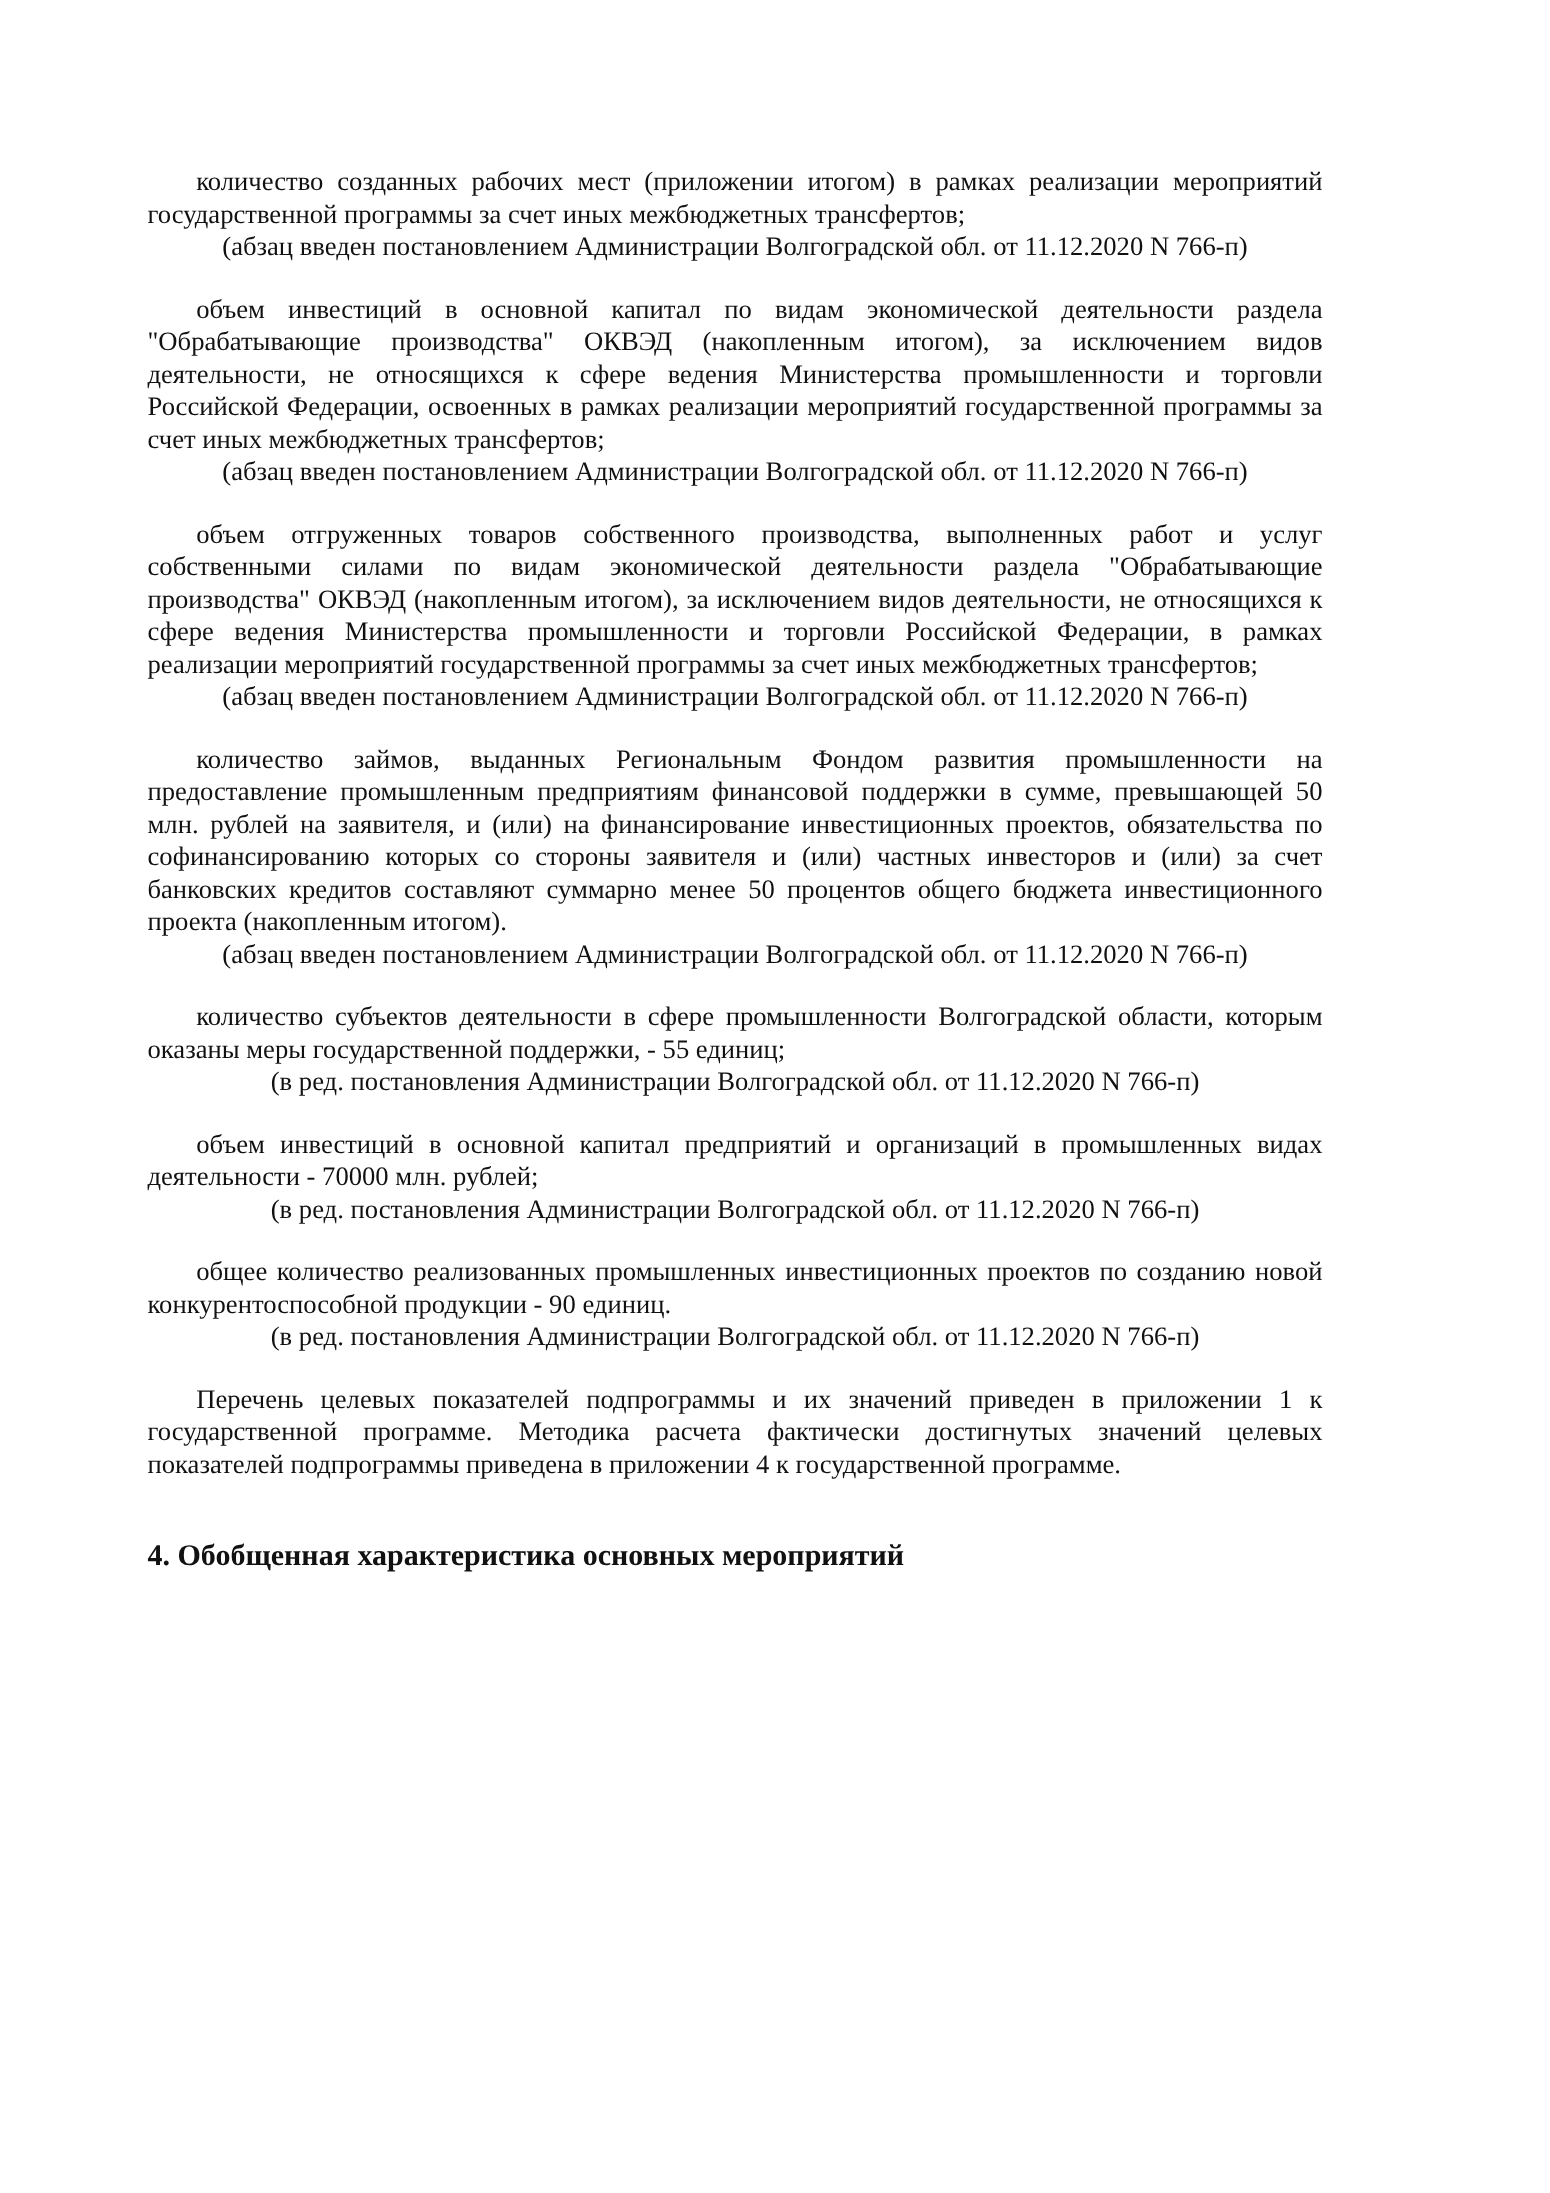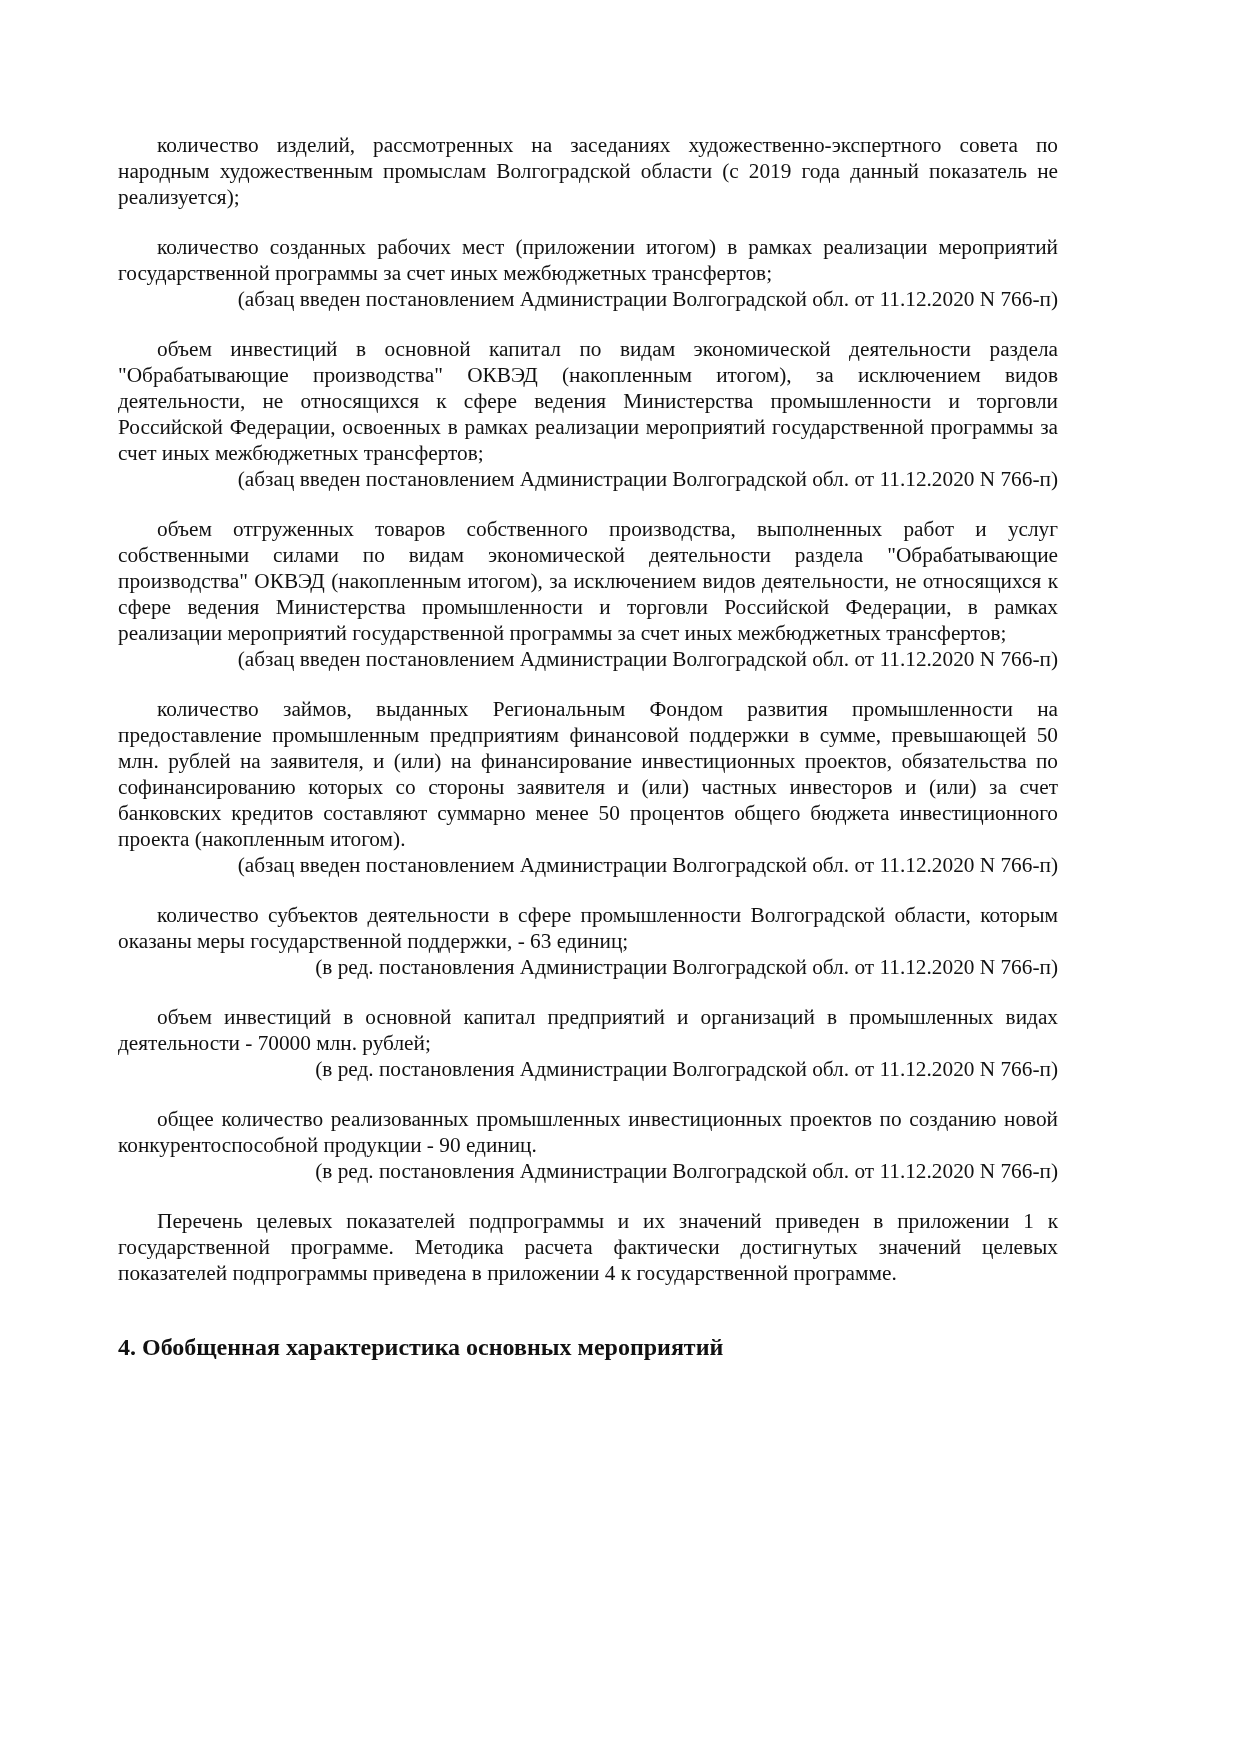--- a/index.html
+++ b/index.html
@@ -18,39 +18,36 @@
       margin: 0 0 24px 0;
       text-align: justify;
     }
     .para .main {
       display: block;
       text-indent: 39px;
       text-align: justify;
     }
     .para .note {
       display: block;
-      text-align: right;
+      text-align: center;
     }
     .heading {
       margin: 46px 0 0 0;
       text-align: left;
       font-weight: bold;
       font-size: 24px;
       line-height: 30px;
       padding-left: 0;
     }
   </style>
 </head>
 <body>
 
 <div class="page">
 
-  <div class="para">
-    <span class="main">количество изделий, рассмотренных на заседаниях художественно-экспертного совета по народным художественным промыслам Волгоградской области (с 2019 года данный показатель не реализуется);</span>
-  </div>
 
   <div class="para">
     <span class="main">количество созданных рабочих мест (приложении итогом) в рамках реализации мероприятий государственной программы за счет иных межбюджетных трансфертов;</span>
     <span class="note">(абзац введен постановлением Администрации Волгоградской обл. от 11.12.2020 N 766-п)</span>
   </div>
 
   <div class="para">
     <span class="main">объем инвестиций в основной капитал по видам экономической деятельности раздела "Обрабатывающие производства" ОКВЭД (накопленным итогом), за исключением видов деятельности, не относящихся к сфере ведения Министерства промышленности и торговли Российской Федерации, освоенных в рамках реализации мероприятий государственной программы за счет иных межбюджетных трансфертов;</span>
     <span class="note">(абзац введен постановлением Администрации Волгоградской обл. от 11.12.2020 N 766-п)</span>
   </div>
@@ -60,21 +57,21 @@
     <span class="note">(абзац введен постановлением Администрации Волгоградской обл. от 11.12.2020 N 766-п)</span>
   </div>
 
   <div class="para">
     <span class="main">количество займов, выданных Региональным Фондом развития промышленности на предоставление промышленным предприятиям финансовой поддержки в сумме, превышающей 50 млн. рублей на заявителя, и (или) на финансирование инвестиционных проектов, обязательства по софинансированию которых со стороны заявителя и (или) частных инвесторов и (или) за счет банковских кредитов составляют суммарно менее 50 процентов общего бюджета инвестиционного проекта (накопленным итогом).</span>
     <span class="note">(абзац введен постановлением Администрации Волгоградской обл. от 11.12.2020 N 766-п)</span>
   </div>
 
 
   <div class="para">
-    <span class="main">количество субъектов деятельности в сфере промышленности Волгоградской области, которым оказаны меры государственной поддержки, - 63 единиц;</span>
+    <span class="main">количество субъектов деятельности в сфере промышленности Волгоградской области, которым оказаны меры государственной поддержки, - 55 единиц;</span>
     <span class="note">(в ред. постановления Администрации Волгоградской обл. от 11.12.2020 N 766-п)</span>
   </div>
 
   <div class="para">
     <span class="main">объем инвестиций в основной капитал предприятий и организаций в промышленных видах деятельности - 70000 млн. рублей;</span>
     <span class="note">(в ред. постановления Администрации Волгоградской обл. от 11.12.2020 N 766-п)</span>
   </div>
 
   <div class="para">
     <span class="main">общее количество реализованных промышленных инвестиционных проектов по созданию новой конкурентоспособной продукции - 90 единиц.</span>

